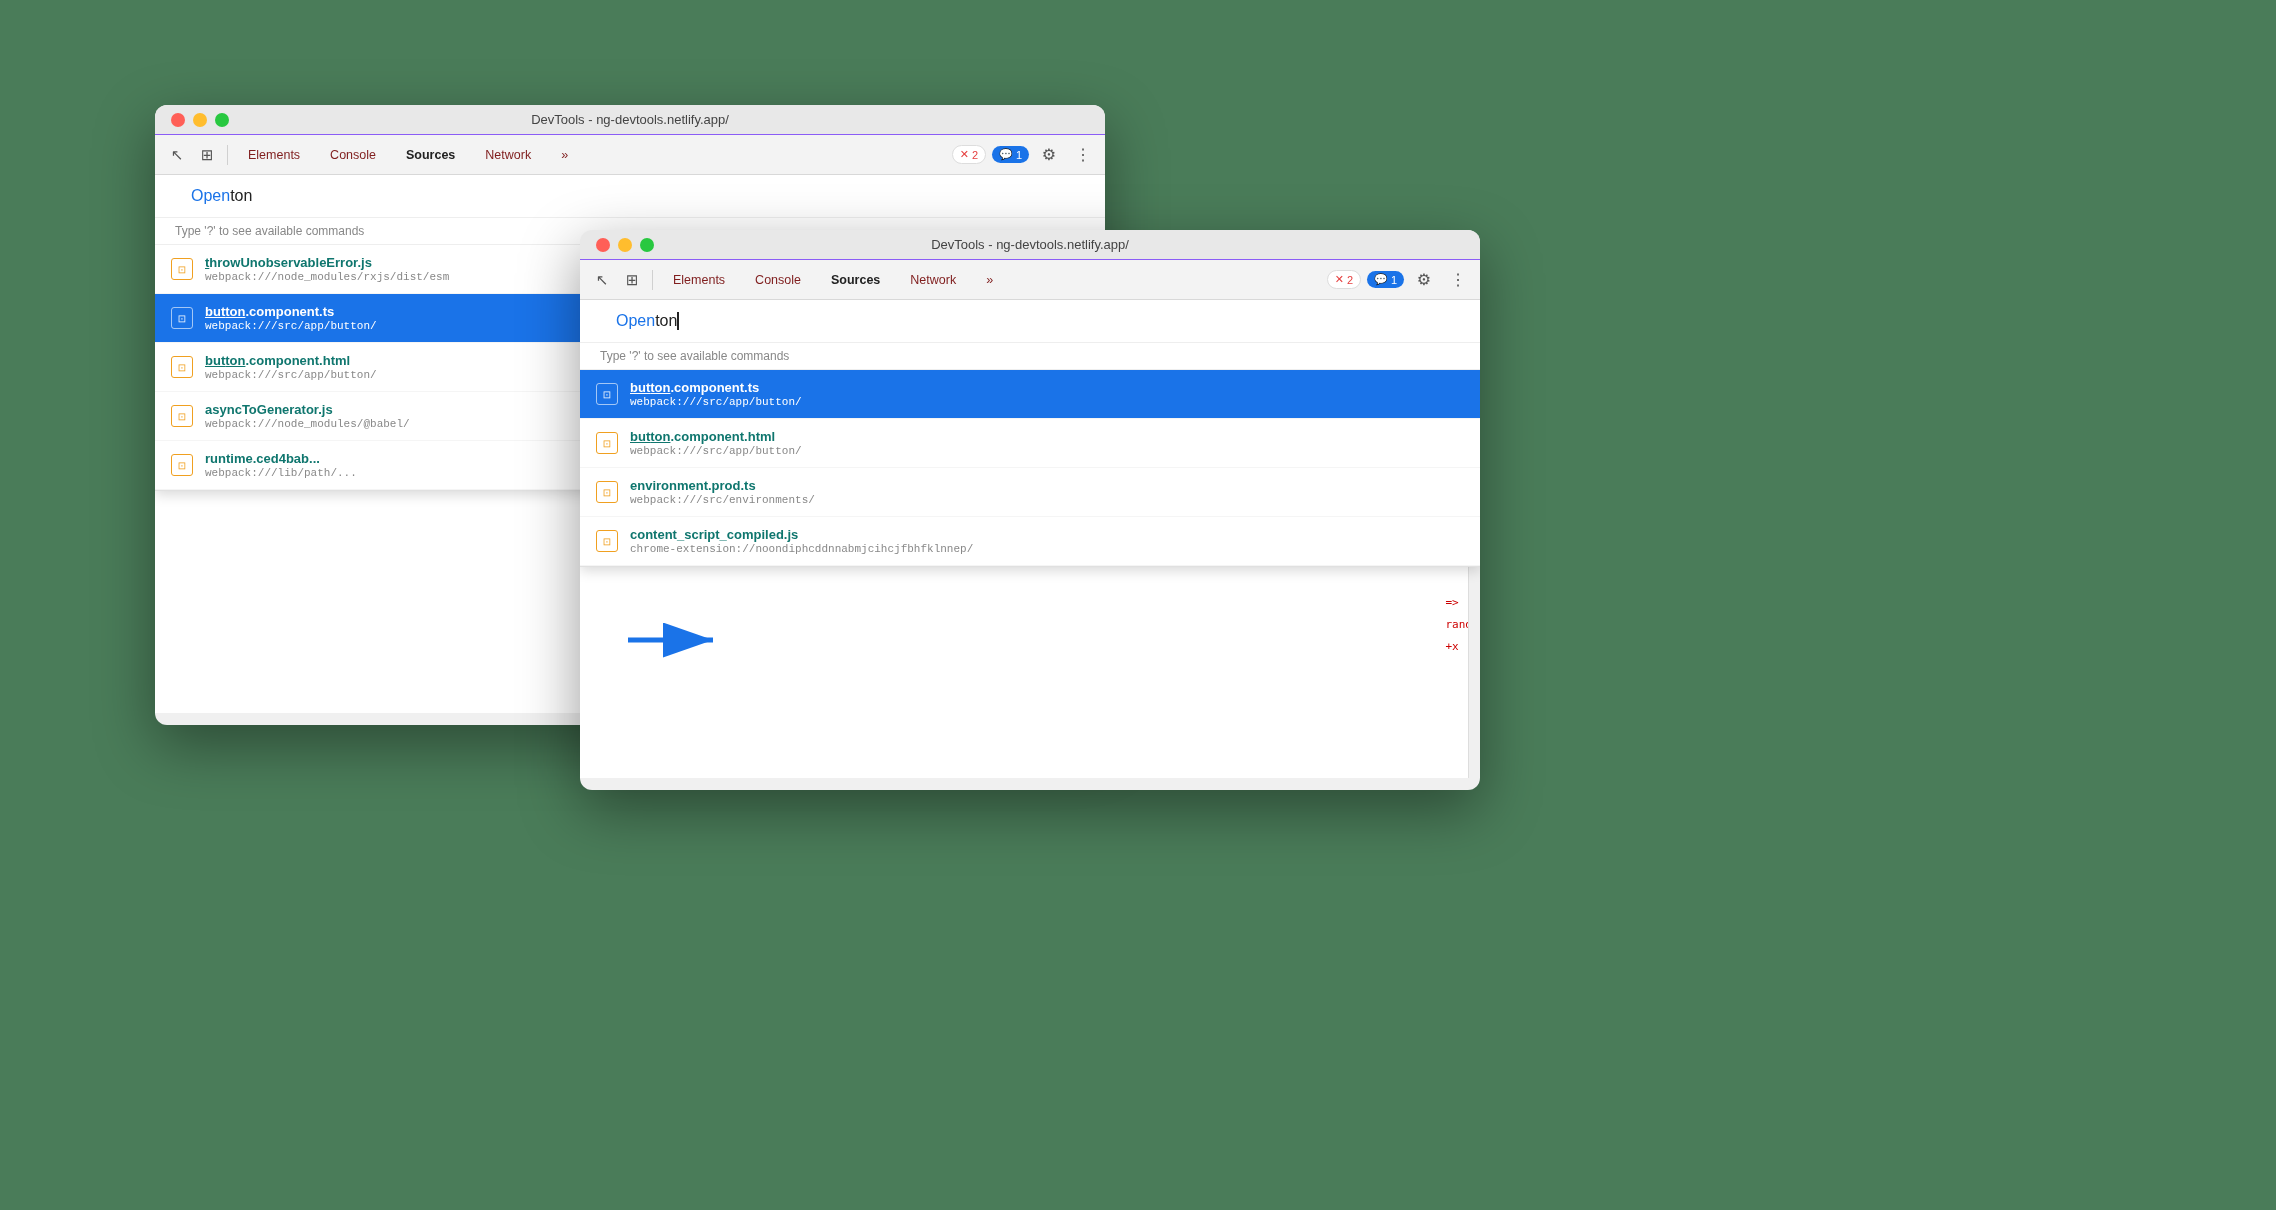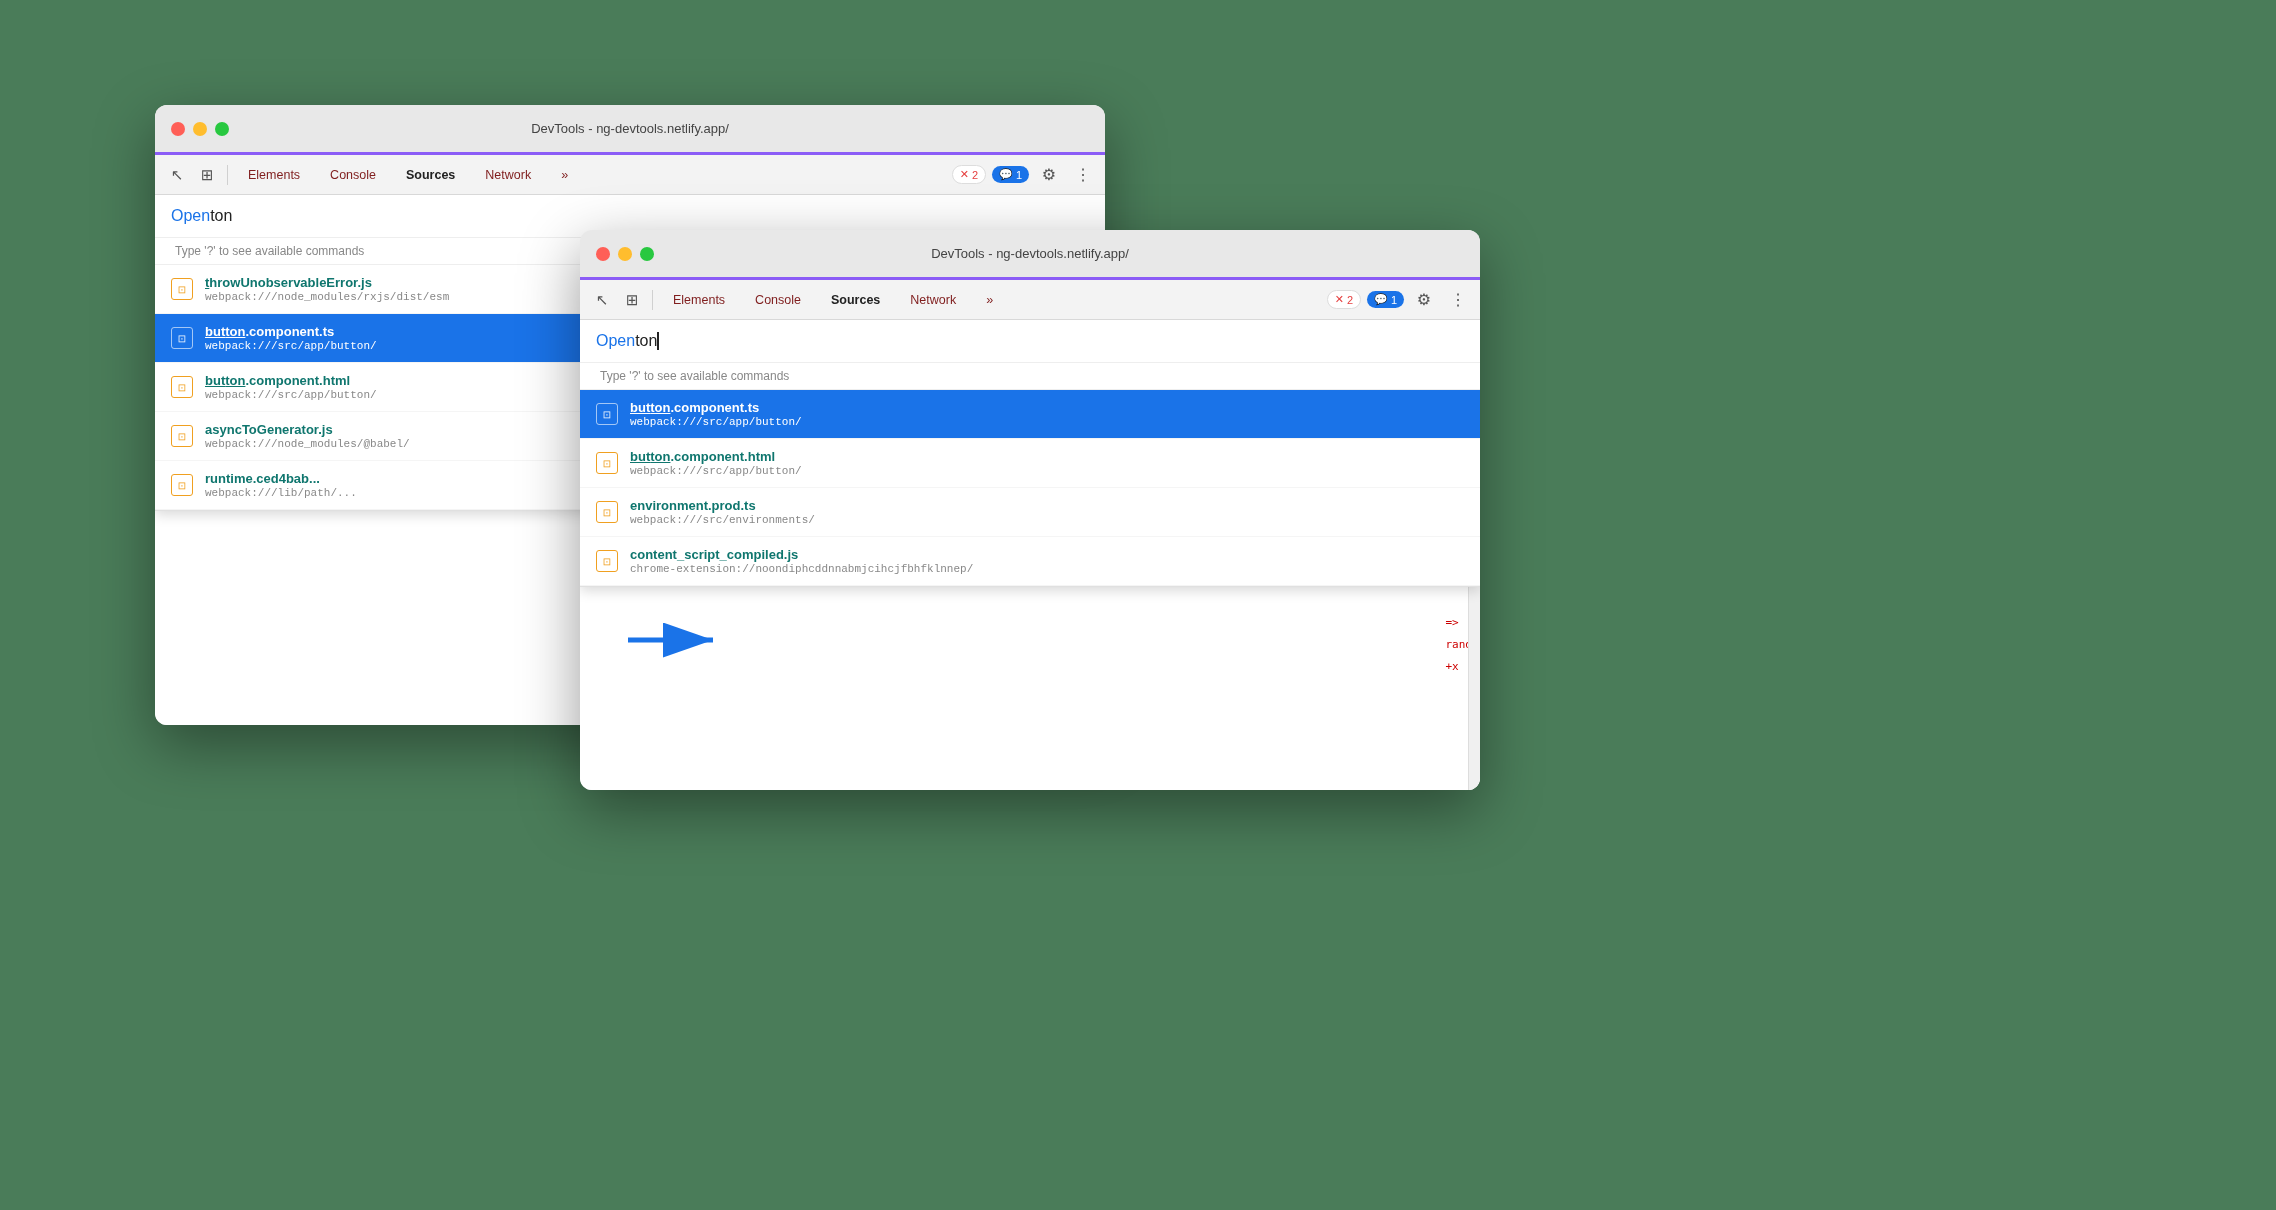--- a/index.html
+++ b/index.html
@@ -35,25 +35,25 @@
     .window-front {
       width: 900px;
       height: 560px;
       top: 230px;
       left: 580px;
       z-index: 3;
     }
 
     .titlebar {
       background: #e8e8e8;
-      height: 50px;
+      height: 30px;
       display: flex;
       align-items: center;
       padding: 0 16px;
-      border-bottom: 3px solid #8b5cf6;
+      border-bottom: 1px solid #8b5cf6;
       position: relative;
     }
 
     .traffic-lights {
       display: flex;
       gap: 8px;
       align-items: center;
     }
 
     .traffic-light {
@@ -204,21 +204,21 @@
       top: 0;
       left: 0;
       right: 0;
       background: white;
       border-bottom: 1px solid #e0e0e0;
       box-shadow: 0 4px 12px rgba(0,0,0,0.15);
       z-index: 10;
     }
 
     .cmd-input-row {
-      padding: 12px 16px;
+      padding: 12px 36px;
       border-bottom: 1px solid #eee;
       font-size: 16px;
       display: flex;
       align-items: center;
       gap: 0;
     }
 
     .cmd-input-open {
       color: #1a73e8;
       font-weight: 400;

